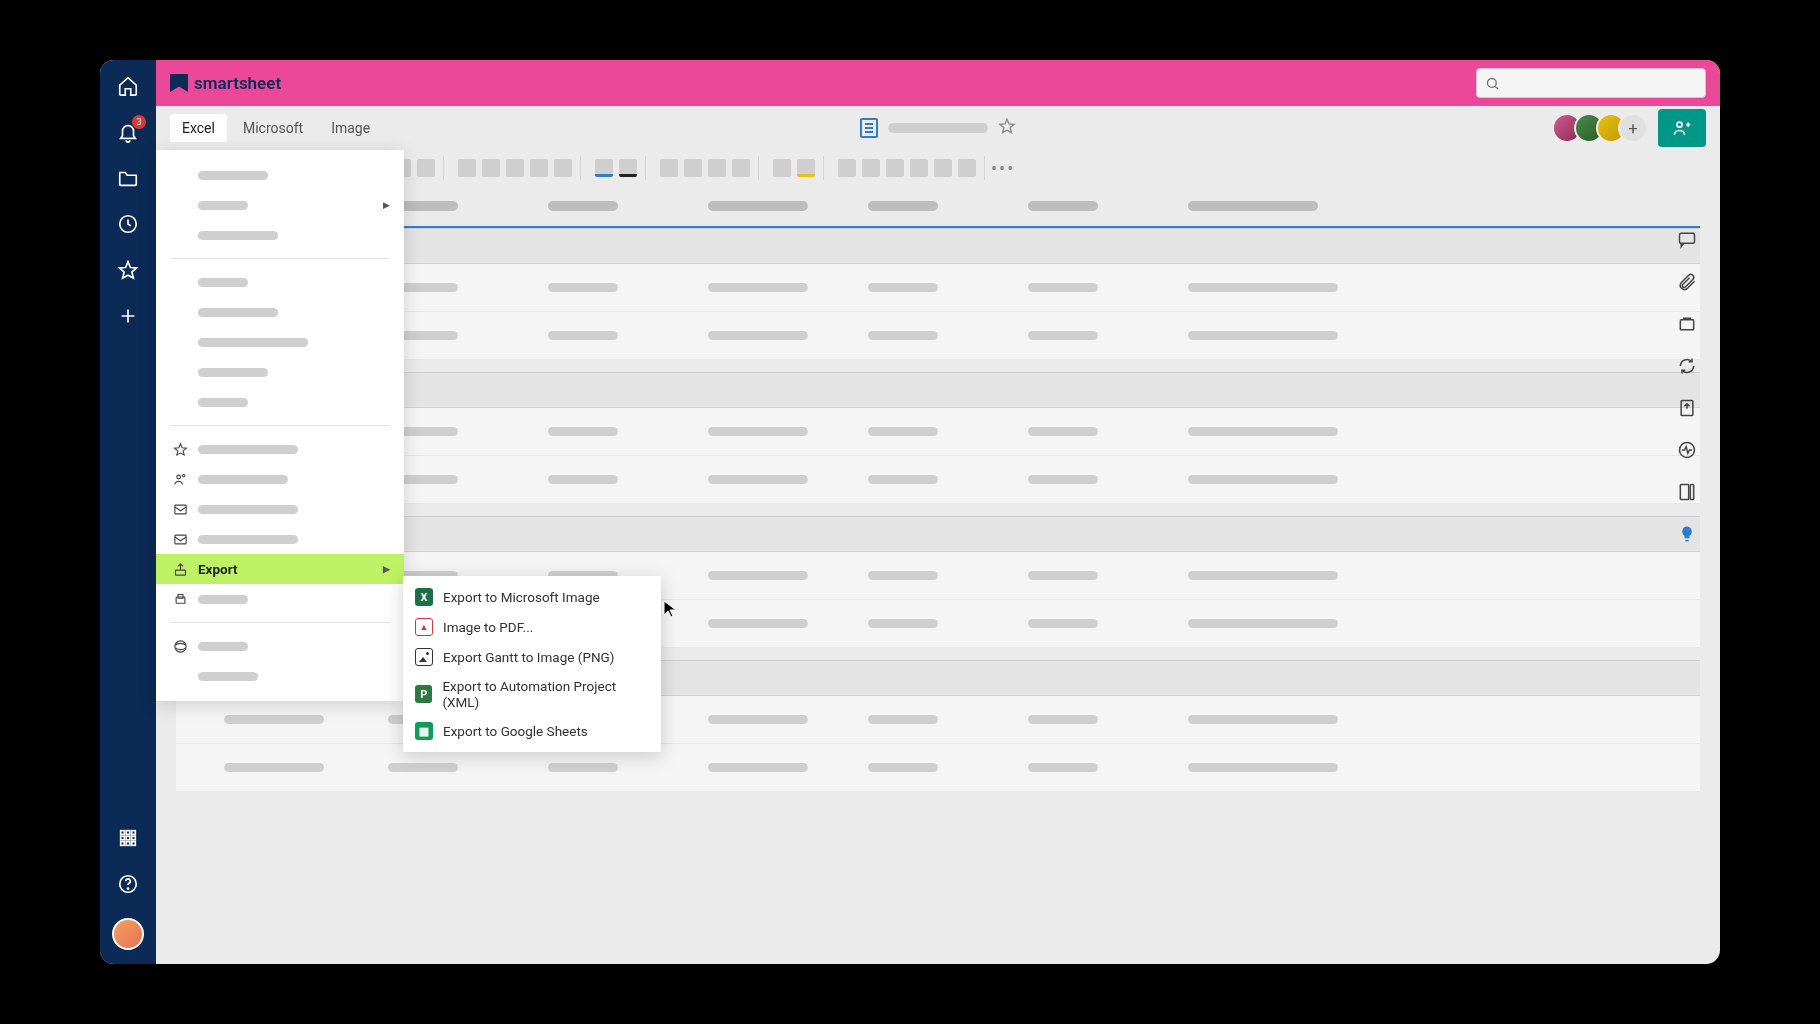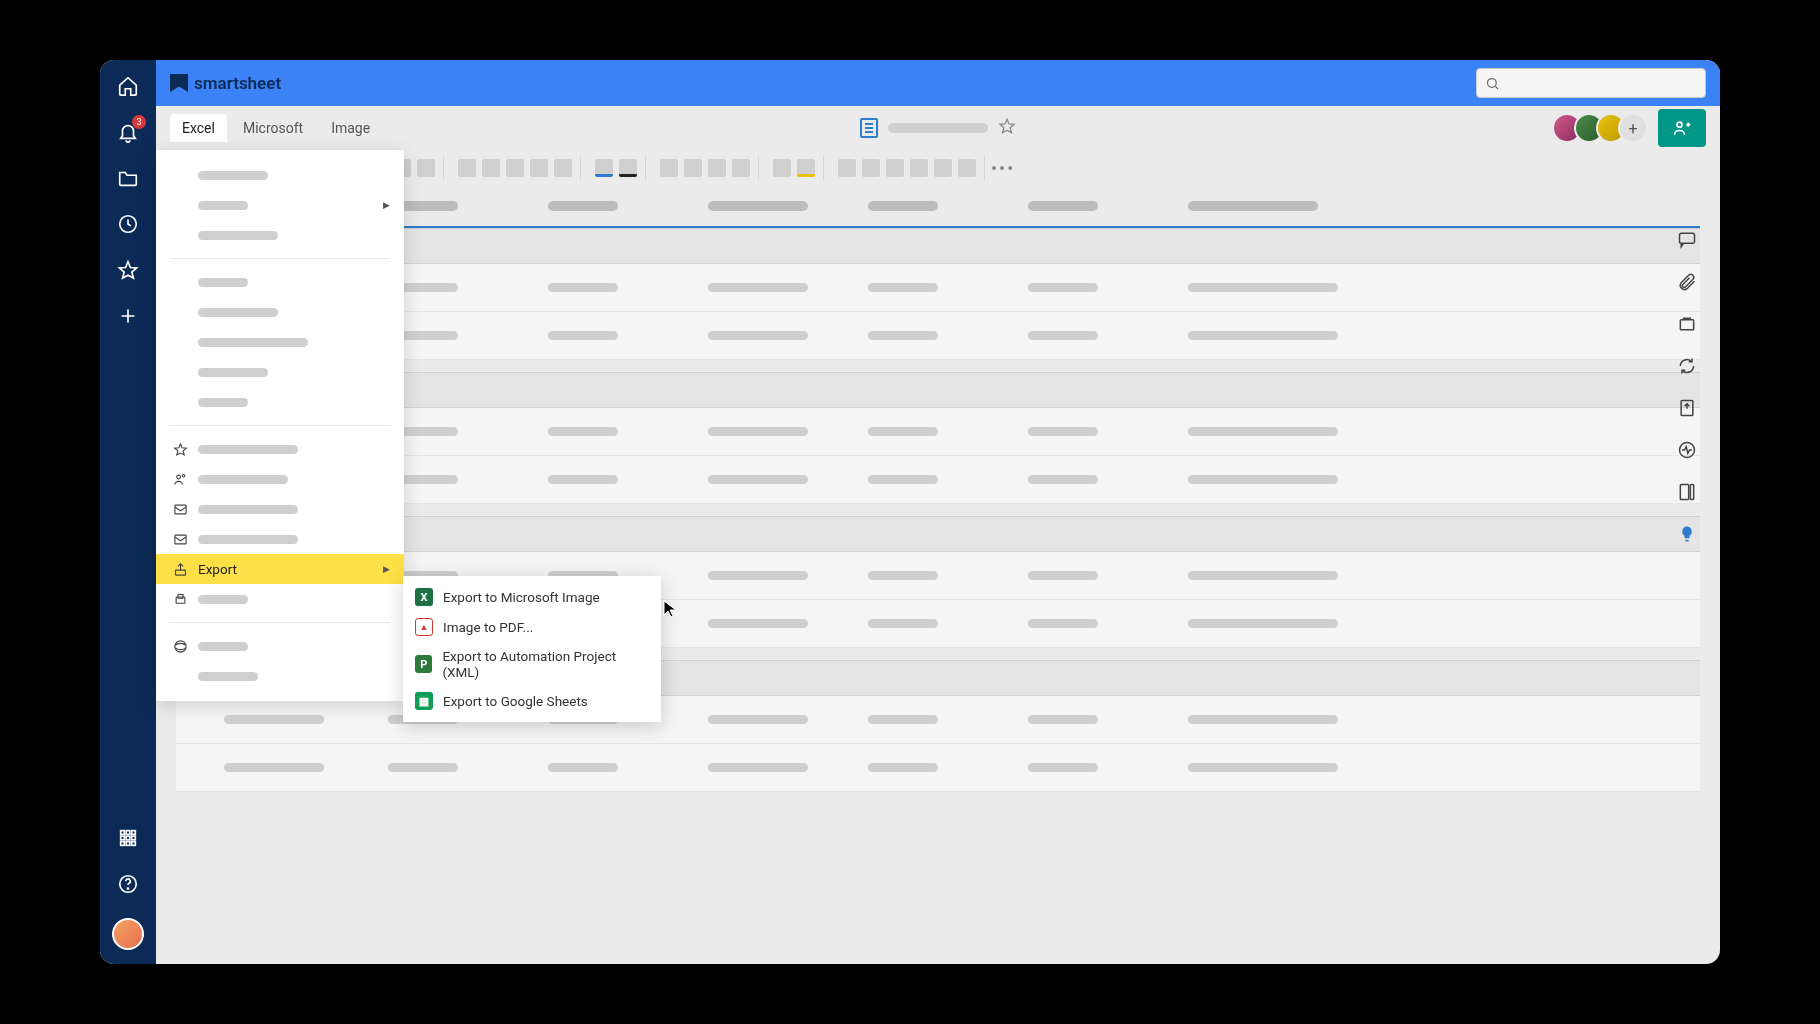--- a/index.html
+++ b/index.html
@@ -61,21 +61,21 @@
   margin-bottom: 14px;
 }
 .main-area {
   flex: 1;
   display: flex;
   flex-direction: column;
   position: relative;
 }
 .top-bar {
   height: 46px;
-  background: #3b82f6;
+  background: #ec4899;
   display: flex;
   align-items: center;
   padding: 12px 14px;
 }
 .logo {
   display: flex;
   align-items: center;
   gap: 6px;
   color: #0c2a56;
   font-weight: 600;
@@ -263,21 +263,21 @@
 }
 .fm-item .fm-icon { width: 16px; height: 16px; display:flex; align-items:center; justify-content:center; }
 .fm-item .fm-icon svg { width:15px; height:15px; stroke:#444; fill:none; stroke-width:1.8; }
 .fm-item .caret {
   position: absolute;
   right: 14px;
   font-size: 9px;
   color: #555;
 }
 .fm-item.text-item .label-pill { height: 9px; background: #cfcfcf; border-radius: 5px; }
-.fm-item.active-export { background: #fde047; color: #222; }
+.fm-item.active-export { background: #bef264; color: #222; font-weight: bold; }
 .fm-divider {
   height: 1px;
   background: #e6e6e6;
   margin: 8px 14px;
 }
 
 .export-submenu {
   position: absolute;
   left: 247px;
   top: 516px;
@@ -846,20 +846,24 @@
     </div>
 
     <div class="export-submenu">
       <div class="ex-item">
         <div class="ex-icon excel">X</div>
         <span>Export to Microsoft Image</span>
       </div>
       <div class="ex-item">
         <div class="ex-icon pdf">▲</div>
         <span>Image to PDF...</span>
+      </div>
+      <div class="ex-item">
+        <div class="ex-icon img"></div>
+        <span>Export Gantt to Image (PNG)</span>
       </div>
       <div class="ex-item">
         <div class="ex-icon proj">P</div>
         <span>Export to Automation Project (XML)</span>
       </div>
       <div class="ex-item">
         <div class="ex-icon gsheet">▦</div>
         <span>Export to Google Sheets</span>
       </div>
     </div>

